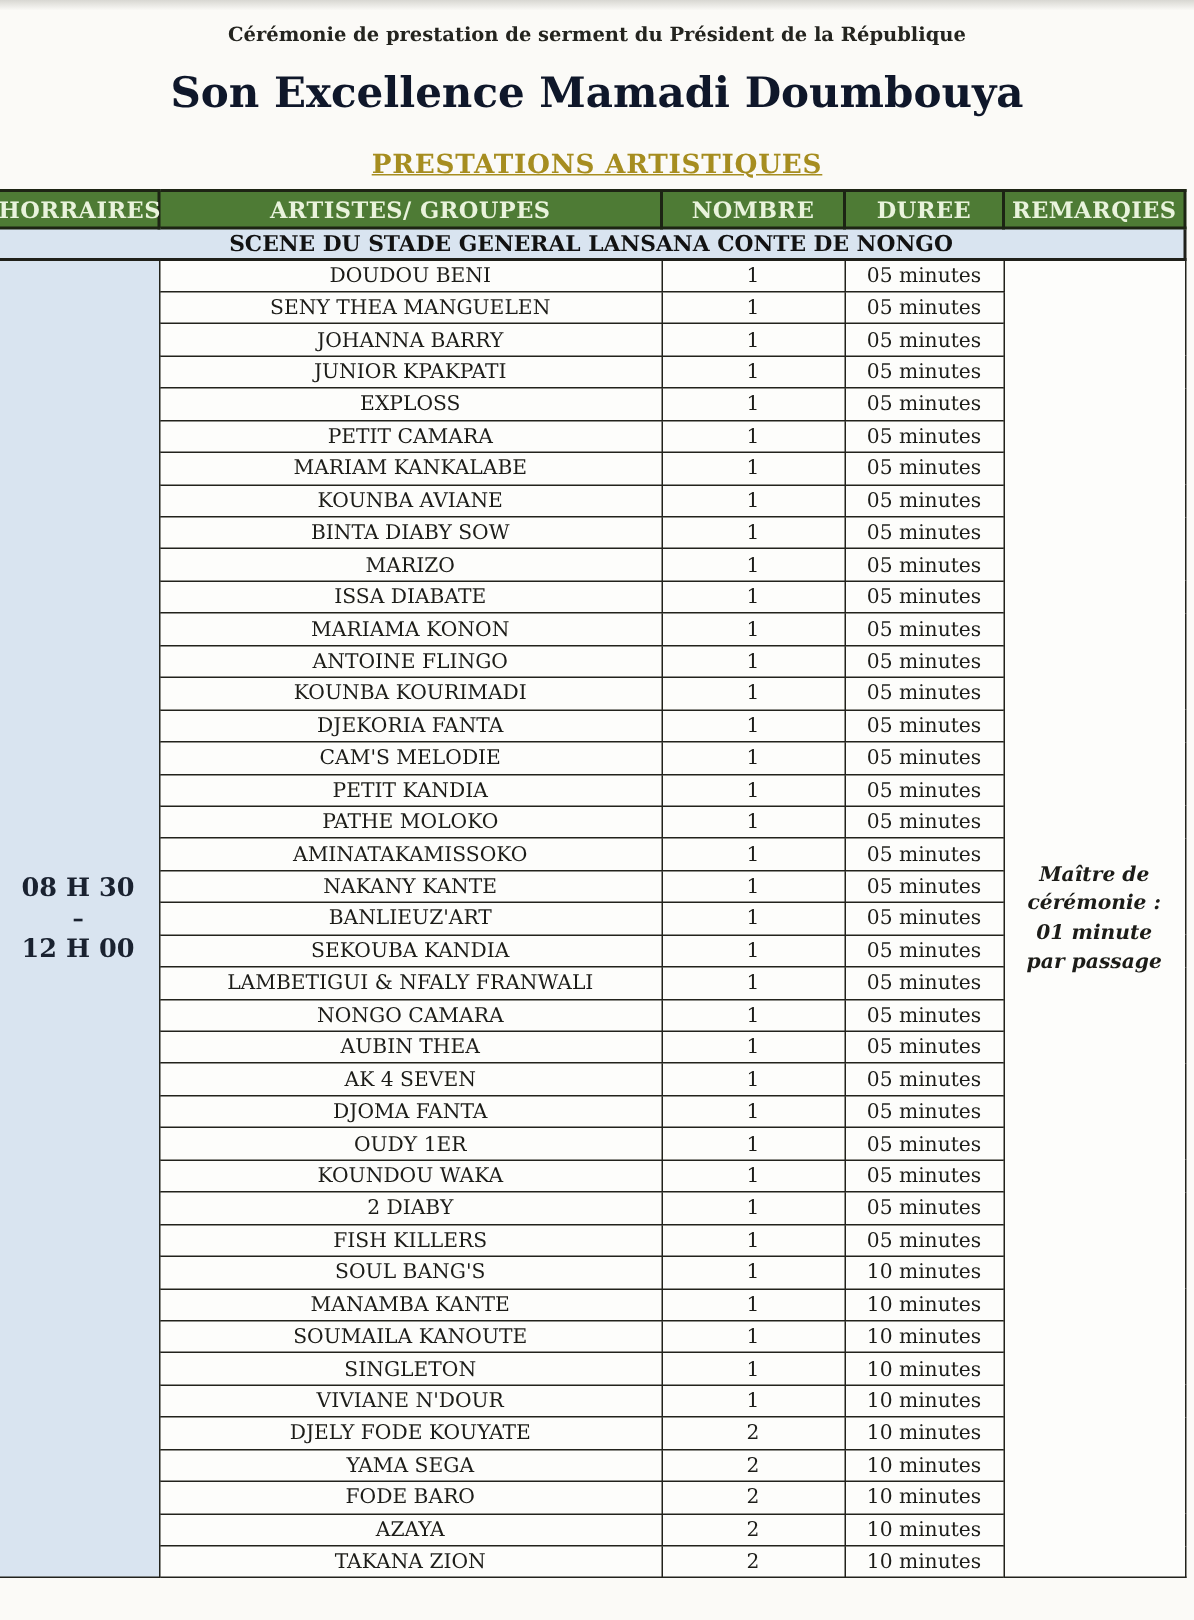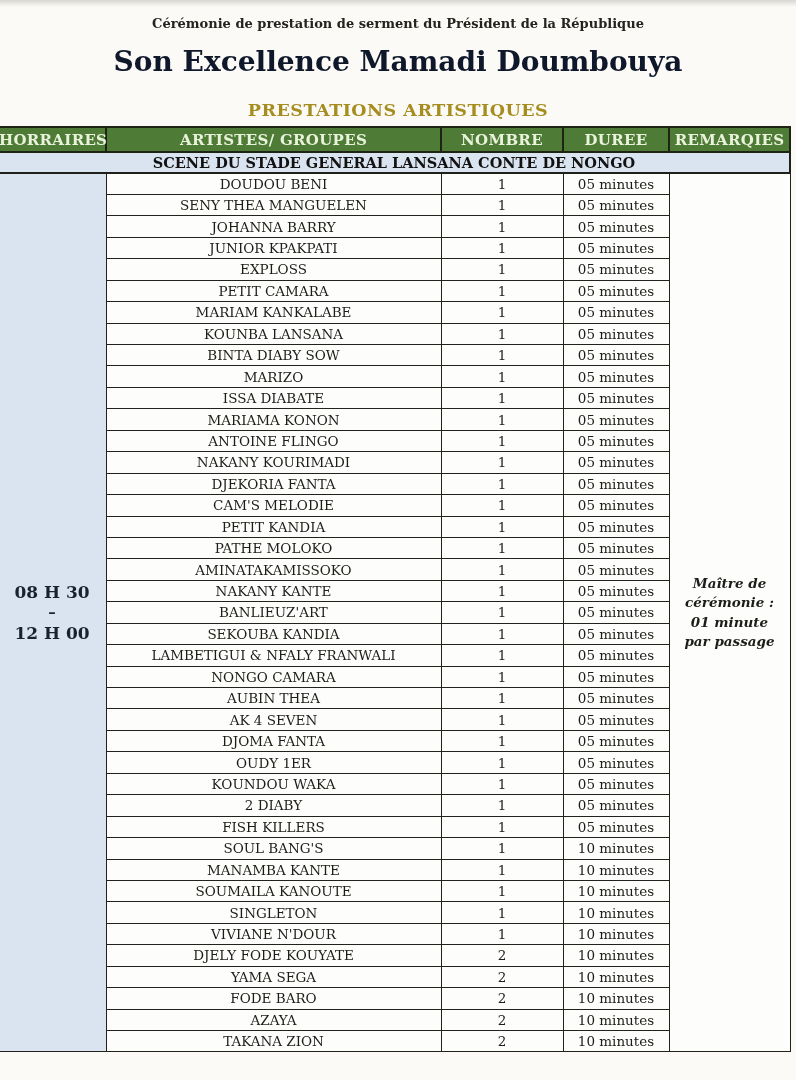--- a/index.html
+++ b/index.html
@@ -18,21 +18,21 @@
   }
   .title2 {
     position:absolute; top:45px; left:0; width:100%;
     text-align:center; font-size:28px; font-weight:bold; color:#0f172a;
   }
   .section-title {
     position:absolute; top:100px; left:0; width:100%;
     text-align:center; font-size:17.5px; font-weight:bold;
     color:#a68d20; letter-spacing:0.5px;
   }
-  .section-title span { }
+  .section-title span { text-decoration:underline; }
 
   table.program {
     position:absolute; top:126px; left:-3px;
     width:792px; border-collapse:collapse; table-layout:fixed;
   }
   table.program td, table.program th { box-sizing:border-box; padding:0; }
 
   th.hdr {
     background:#4e7b35; color:#e9f3dc;
     border:2px solid #1d2414;
@@ -135,21 +135,21 @@
           <td>PETIT CAMARA</td>
           <td>1</td>
           <td>05 minutes</td>
         </tr>
         <tr>
           <td>MARIAM KANKALABE</td>
           <td>1</td>
           <td>05 minutes</td>
         </tr>
         <tr>
-          <td>KOUNBA LANSANA</td>
+          <td>KOUNBA AVIANE</td>
           <td>1</td>
           <td>05 minutes</td>
         </tr>
         <tr>
           <td>BINTA DIABY SOW</td>
           <td>1</td>
           <td>05 minutes</td>
         </tr>
         <tr>
           <td>MARIZO</td>
@@ -165,21 +165,21 @@
           <td>MARIAMA KONON</td>
           <td>1</td>
           <td>05 minutes</td>
         </tr>
         <tr>
           <td>ANTOINE FLINGO</td>
           <td>1</td>
           <td>05 minutes</td>
         </tr>
         <tr>
-          <td>NAKANY KOURIMADI</td>
+          <td>KOUNBA KOURIMADI</td>
           <td>1</td>
           <td>05 minutes</td>
         </tr>
         <tr>
           <td>DJEKORIA FANTA</td>
           <td>1</td>
           <td>05 minutes</td>
         </tr>
         <tr>
           <td>CAM'S MELODIE</td>

